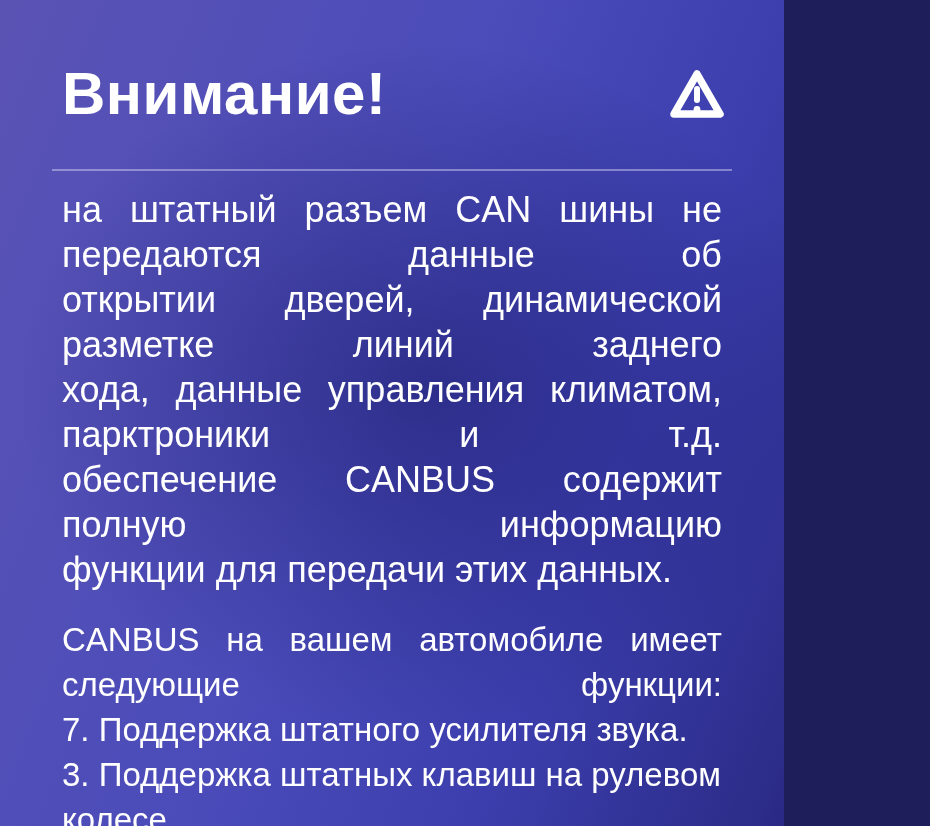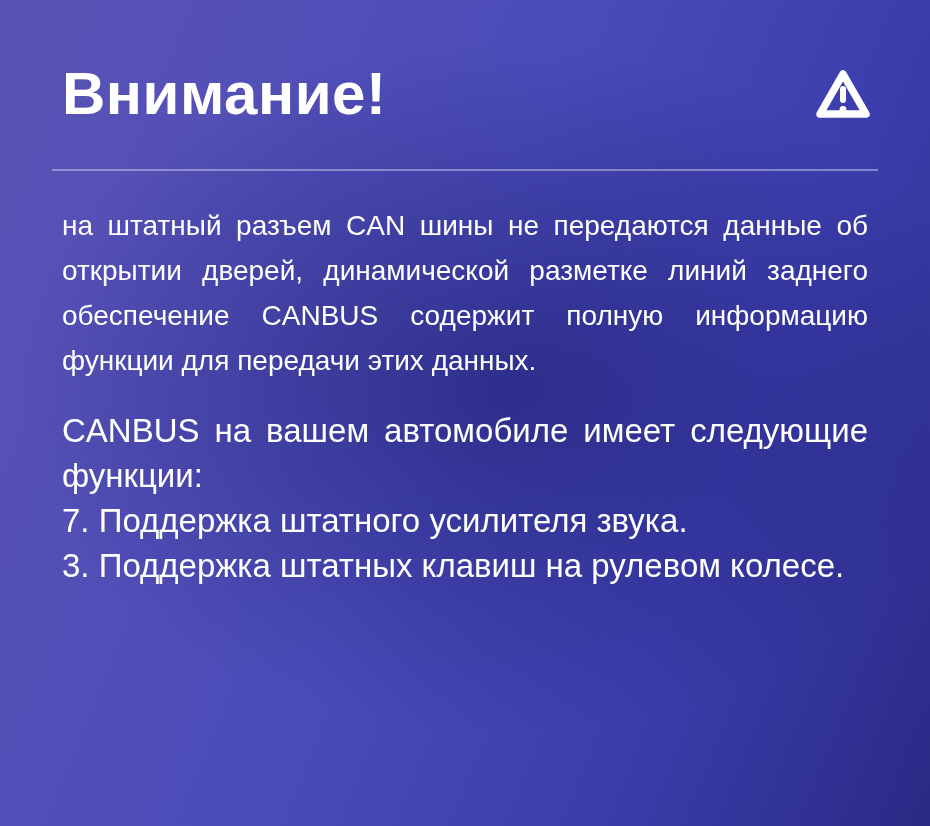--- a/index.html
+++ b/index.html
@@ -2,21 +2,21 @@
 <html><head>
 <meta charset="utf-8">
 <style>
   html, body {
     margin: 0;
     padding: 0;
     background: #1e1e5a;
   }
   .page {
     position: relative;
-    width: 930px;
+    width: 784px;
     height: 826px;
     box-sizing: border-box;
     padding: 0 62px;
     overflow: hidden;
     color: #ffffff;
     font-family: "Liberation Sans", "DejaVu Sans", sans-serif;
     background:
       radial-gradient(ellipse 52% 42% at 54% 47%, rgba(14,14,86,0.45) 0%, rgba(14,14,86,0.0) 100%),
       linear-gradient(112deg, #5a53b4 0%, #4b4cba 46%, #3c3ead 72%, #2a2a85 100%);
   }
@@ -34,22 +34,22 @@
     width: 62px;
     height: 57px;
   }
   .divider {
     border: none;
     height: 2px;
     margin: 45px -10px 0 -10px;
     background: rgba(222, 220, 248, 0.45);
   }
   .body-text {
-    margin-top: 32px;
-    font-size: 28px;
+    margin-top: 16px;
+    font-size: 36px;
     line-height: 45px;
   }
   .jline {
     text-align: justify;
     text-align-last: justify;
     text-justify: inter-word;
   }
   .lline {
     text-align: left;
     text-align-last: auto;
@@ -71,20 +71,21 @@
     <path d="M31 8 L54 48 H8 Z" stroke="#ffffff" stroke-width="7.5" stroke-linejoin="round" fill="none"></path>
     <path d="M31 23 v11" stroke="#ffffff" stroke-width="6" stroke-linecap="round"></path>
     <circle cx="31" cy="43.5" r="3.4" fill="#ffffff"></circle>
   </svg>
 
   <hr class="divider">
 
   <div class="body-text">
     <div class="jline">на штатный разъем CAN шины не передаются данные об</div>
     <div class="jline">открытии дверей, динамической разметке линий заднего</div>
+    <div class="jline">хода, данные управления климатом, парктроники и т.д.</div>
     <div class="jline">обеспечение CANBUS содержит полную информацию</div>
     <div class="lline">функции для передачи этих данных.</div>
   </div>
 
   <div class="functions">
     <div class="jline">CANBUS на вашем автомобиле имеет следующие функции:</div>
     <div class="lline">7. Поддержка штатного усилителя звука.</div>
     <div class="lline">3. Поддержка штатных клавиш на рулевом колесе.</div>
   </div>
 

